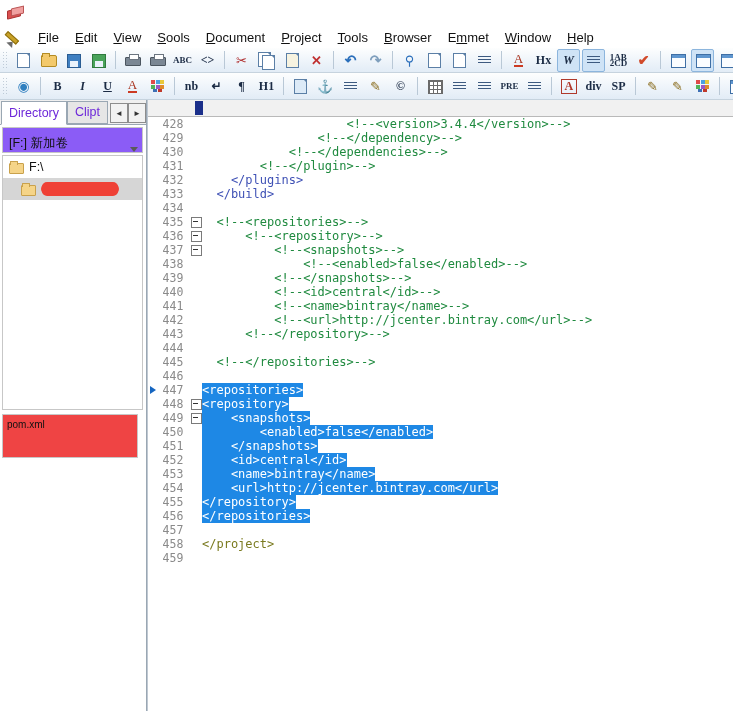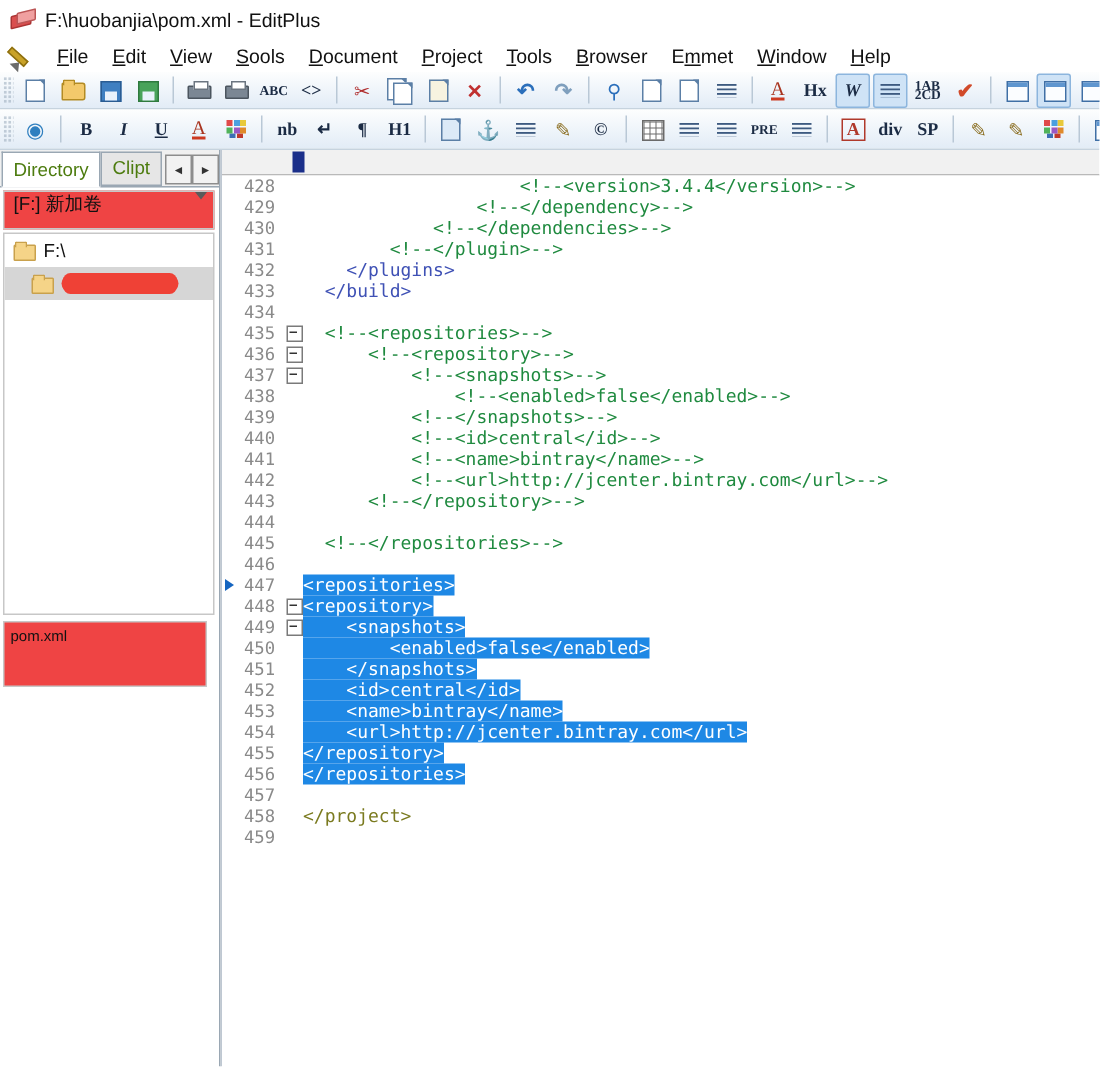--- a/index.html
+++ b/index.html
@@ -104,32 +104,32 @@
   .anchor{color:#a06a1e;font-size:13px;}
   .pen2{color:#8a6d1f;font-size:13px;}
 
   
   .main{display:flex;height:calc(711px - 26px - 22px - 24px - 26px - 2px);}
   .sidebar{width:146px;flex:0 0 146px;background:#ffffff;position:relative;
     border-right:1px solid #9aa7b3;display:flex;flex-direction:column;}
   .side-tabs{display:flex;align-items:flex-end;height:24px;background:#f0f0f0;
     border-bottom:1px solid #9aa7b3;padding-left:1px;}
   .side-tab{
-    height:22px;line-height:22px;padding:0 7px;font-size:12.5px;color:#4d7c0f;
+    height:22px;line-height:22px;padding:0 7px;font-size:12.5px;color:#6d28d9;
     background:#ffffff;border:1px solid #9aa7b3;border-bottom:1px solid #fff;
     position:relative;top:1px;white-space:nowrap;cursor:default;
   }
   .side-tab.inactive{background:#e6e6e6;border-bottom:1px solid #9aa7b3;top:0;height:21px;line-height:21px;
     overflow:hidden;max-width:40px;}
   .tab-scroll{display:flex;margin-left:2px;position:relative;top:-1px;}
   .tab-scroll div{width:16px;height:18px;border:1px solid #8d8d8d;background:#f2f2f2;
     display:flex;align-items:center;justify-content:center;font-size:8px;color:#333;cursor:pointer;}
   .drive-sel{
-    height:24px;margin:2px 3px 2px 2px;border:1px solid #c7c7c7;background:#ef4444;
-    display:flex;align-items:flex-start;justify-content:space-between;padding:0 4px 0 6px;
+    height:24px;margin:2px 3px 2px 2px;border:1px solid #c7c7c7;background:#8b5cf6;
+    display:flex;align-items:flex-end;justify-content:space-between;padding:0 4px 0 6px;
     font-size:12.5px;color:#111;cursor:default;
   }
   .caret{width:0;height:0;border-left:4px solid transparent;border-right:4px solid transparent;border-top:5px solid #5a5a5a;}
   .tree{
     flex:1;margin:0 3px 0 2px;border:1px solid #c7c7c7;background:#fff;overflow:hidden;
     position:relative;
   }
   .tnode{display:flex;align-items:center;height:22px;padding-left:6px;font-size:12.5px;color:#111;cursor:default;white-space:nowrap;}
   .tnode.sel{background:#d6d6d6;}
   .tnode .fi{width:15px;height:12px;margin-right:5px;flex:0 0 auto;position:relative;}
@@ -175,21 +175,20 @@
 </head>
 <body>
 
 <div class="app">
 
   <div class="titlebar">
     <div class="title-icon">
       <div class="b1"></div>
         <div class="b2"></div>
     </div>
-    <div class="title-text">F:\huobanjia\pom.xml - EditPlus</div>
   </div>
 
   <div class="menubar">
     <div class="menu-pencil">
       <div class="shaft"></div>
         <div class="tip"></div>
     </div>
     <div class="menu-item"><u>F</u><span>ile</span></div>
     <div class="menu-item"><u>E</u><span>dit</span></div>
     <div class="menu-item"><u>V</u><span>iew</span></div>

